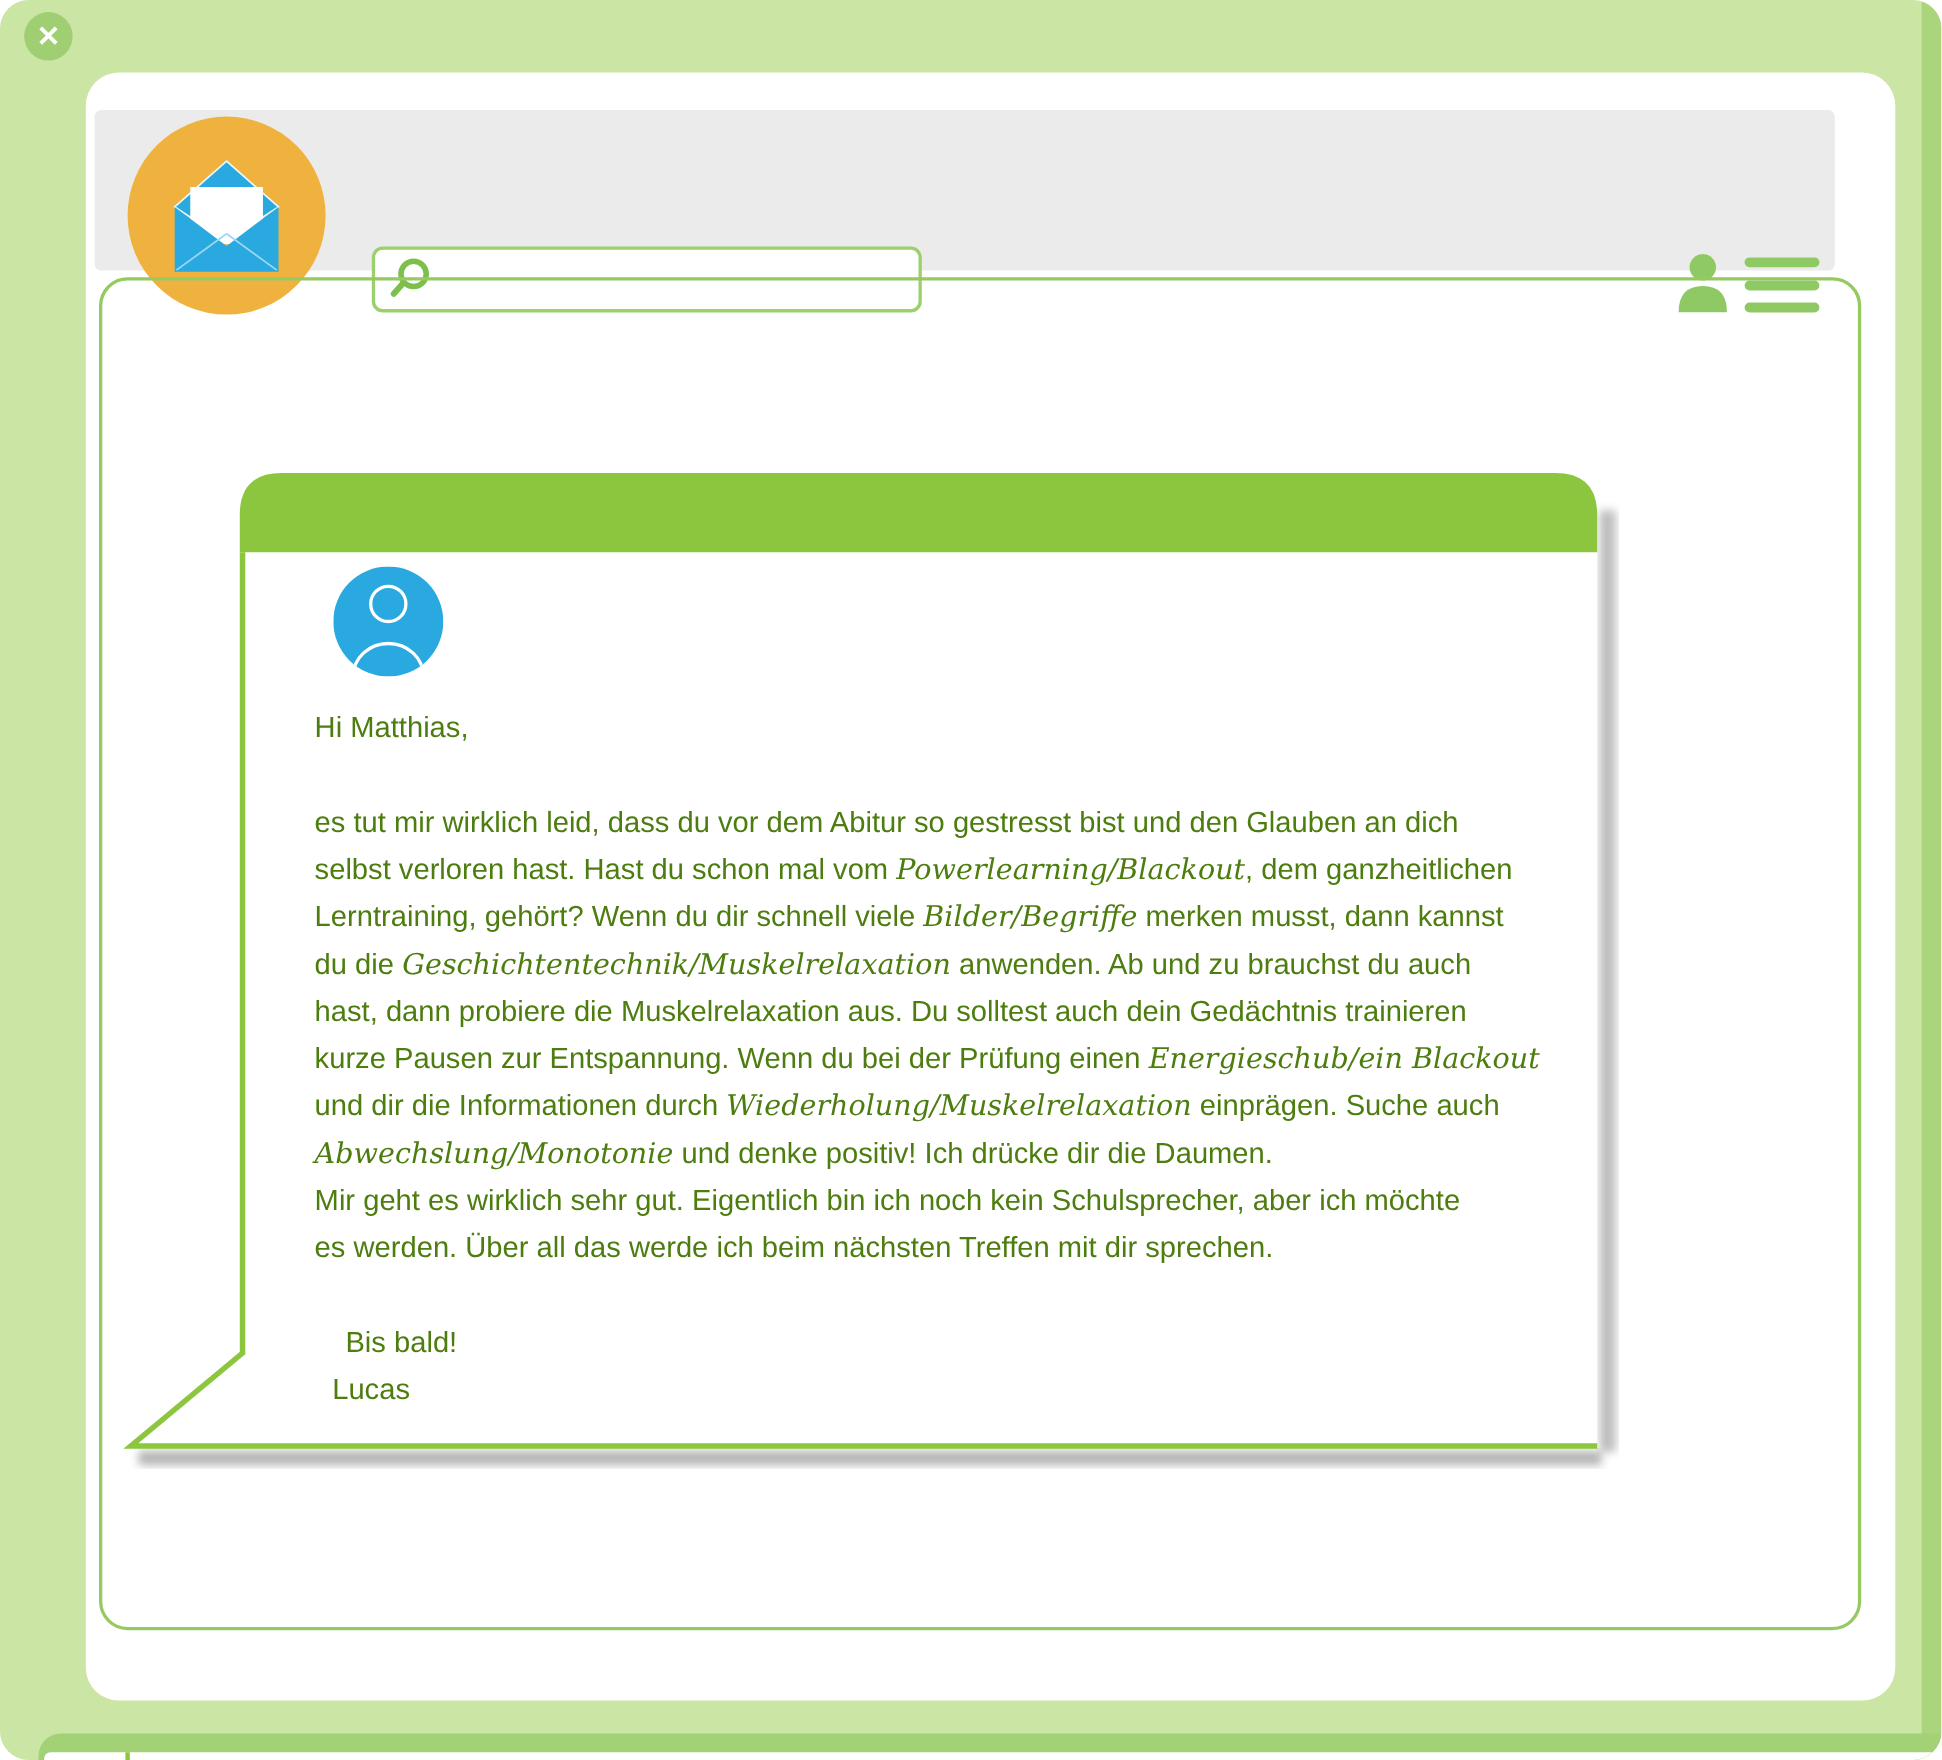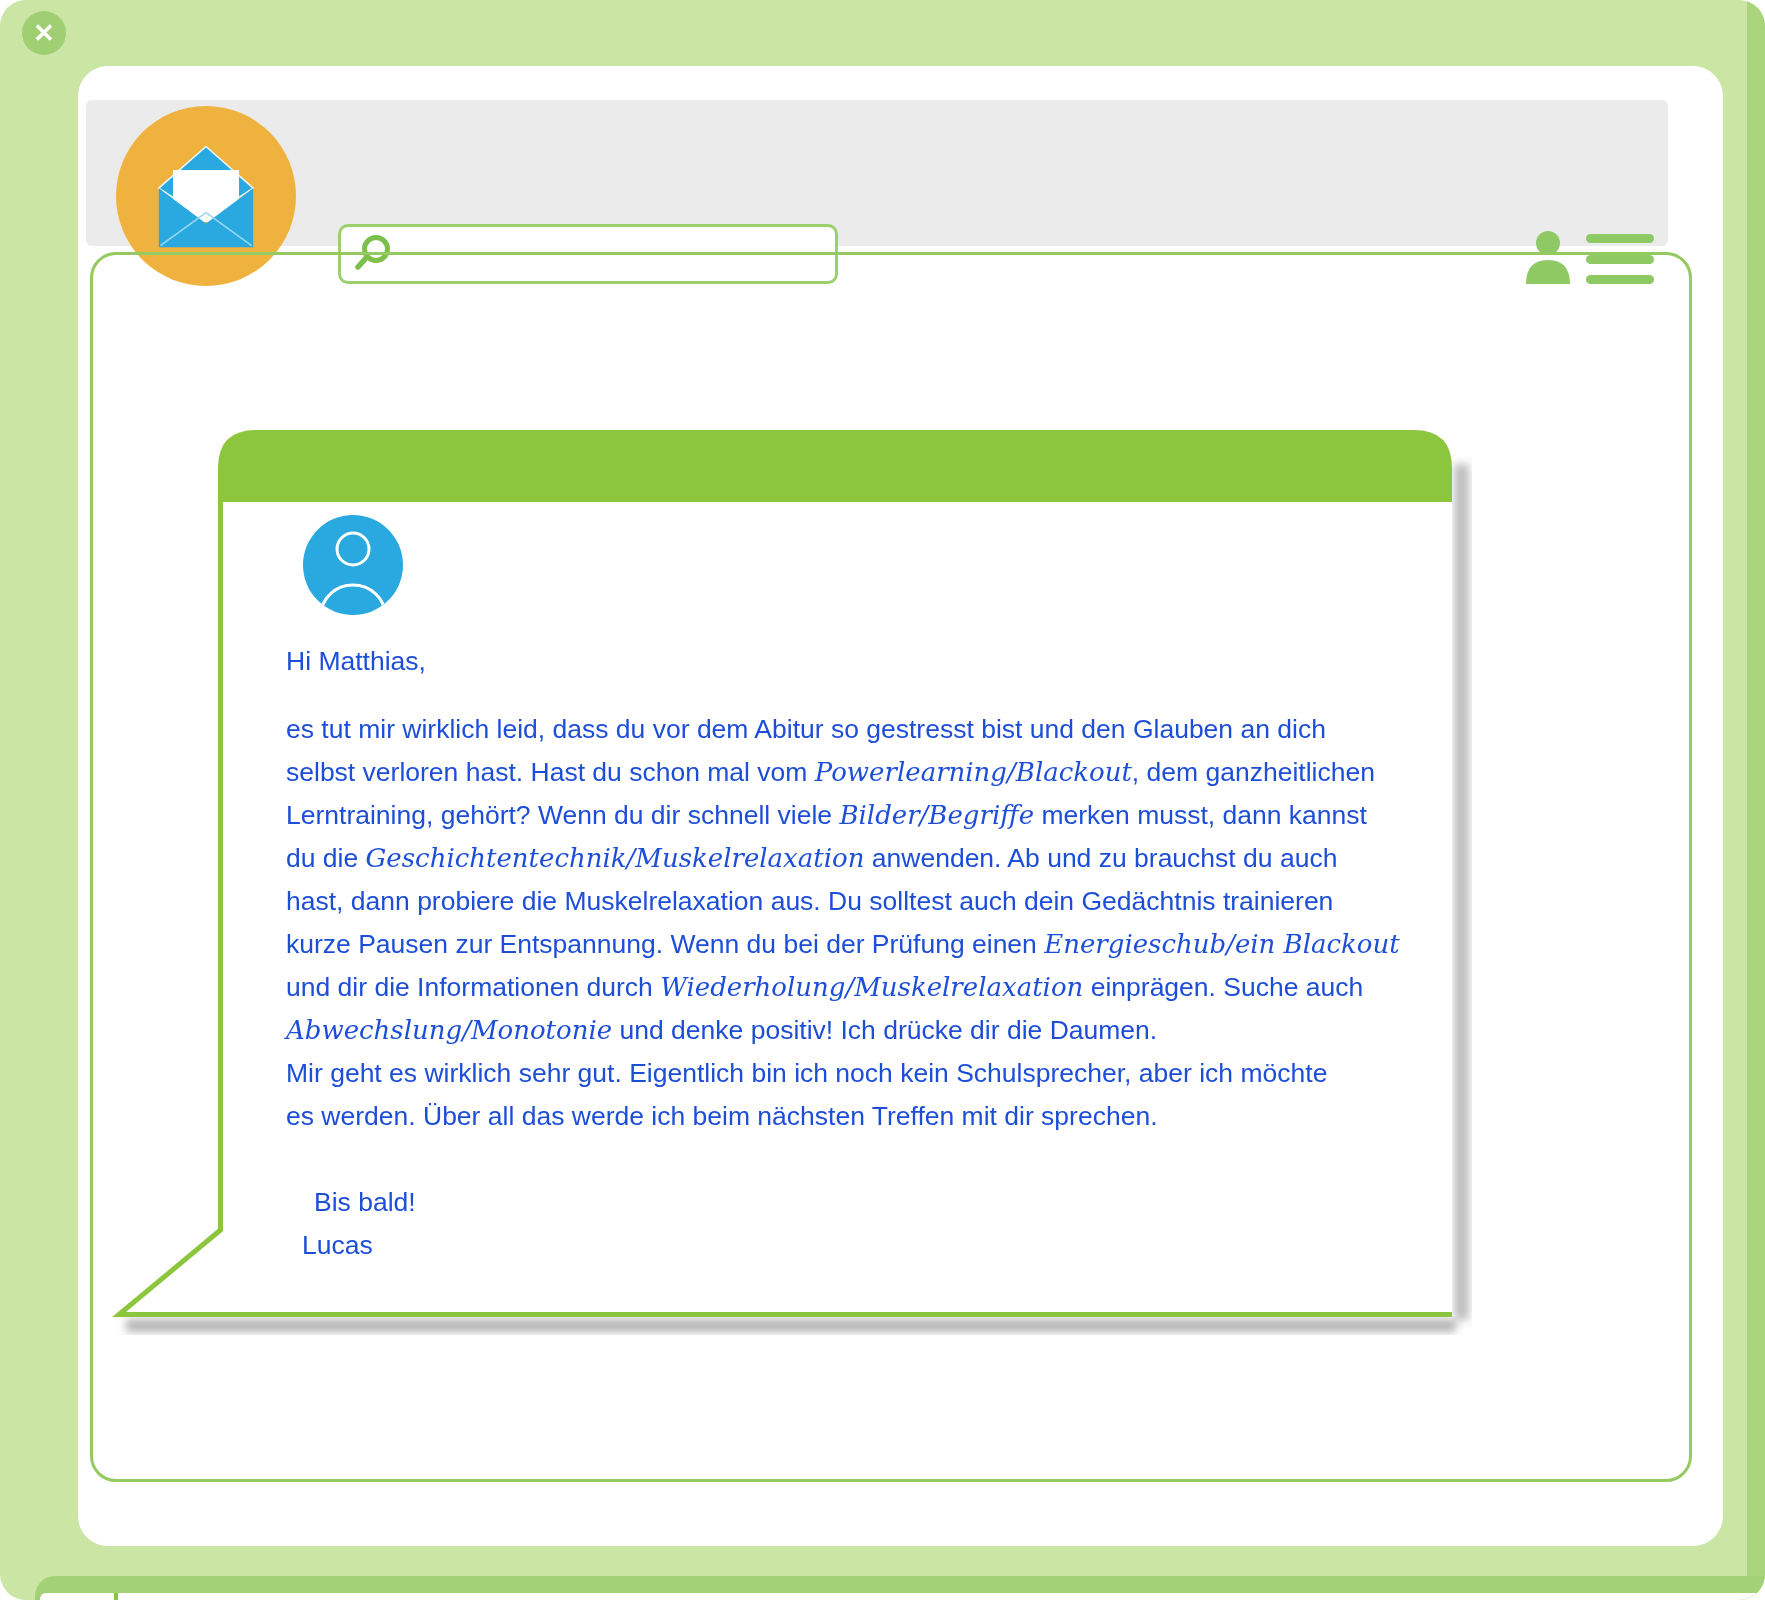--- a/index.html
+++ b/index.html
@@ -38,24 +38,24 @@
   
   .content-box{position:absolute;left:12px;top:186px;width:1596px;height:1224px;
                border:3px solid #95CA61;border-radius:26px;}
 
   
   .bubble-layer{position:absolute;left:100px;top:420px;width:1372px;height:940px;}
 
   .avatar{position:absolute;left:303px;top:515px;width:100px;height:100px;}
 
   
-  .text-flow{position:absolute;left:286px;top:640px;width:1200px;font-size:26.5px;line-height:43px;color:#1d4ed8;}
+  .text-flow{position:absolute;left:286px;top:640px;width:1200px;font-size:26.5px;line-height:43px;color:#4d7c0f;}
   .text-flow .line{height:43px;white-space:nowrap;}
   .greeting{height:43px;}
-  .paragraph{margin-top:25px;}
+  .paragraph{margin-top:43px;}
   .closing{margin-top:43px;height:43px;margin-left:28px;}
   .signature{height:43px;margin-left:16px;}
   .choice{font-family:"DejaVu Serif", serif;font-weight:400;font-style:italic;font-size:26px;}
 
   
   .bottom-band{position:absolute;left:35px;right:0;top:1576px;bottom:0;background:#A3D276;border-top-left-radius:20px;}
   .bottom-peek{position:absolute;left:40px;right:0;bottom:0;height:7px;background:#ffffff;border-top-left-radius:6px;}
   .peek-line{position:absolute;left:74px;bottom:0;width:4px;height:7px;background:#8CC63F;}
 </style>
 </head>

